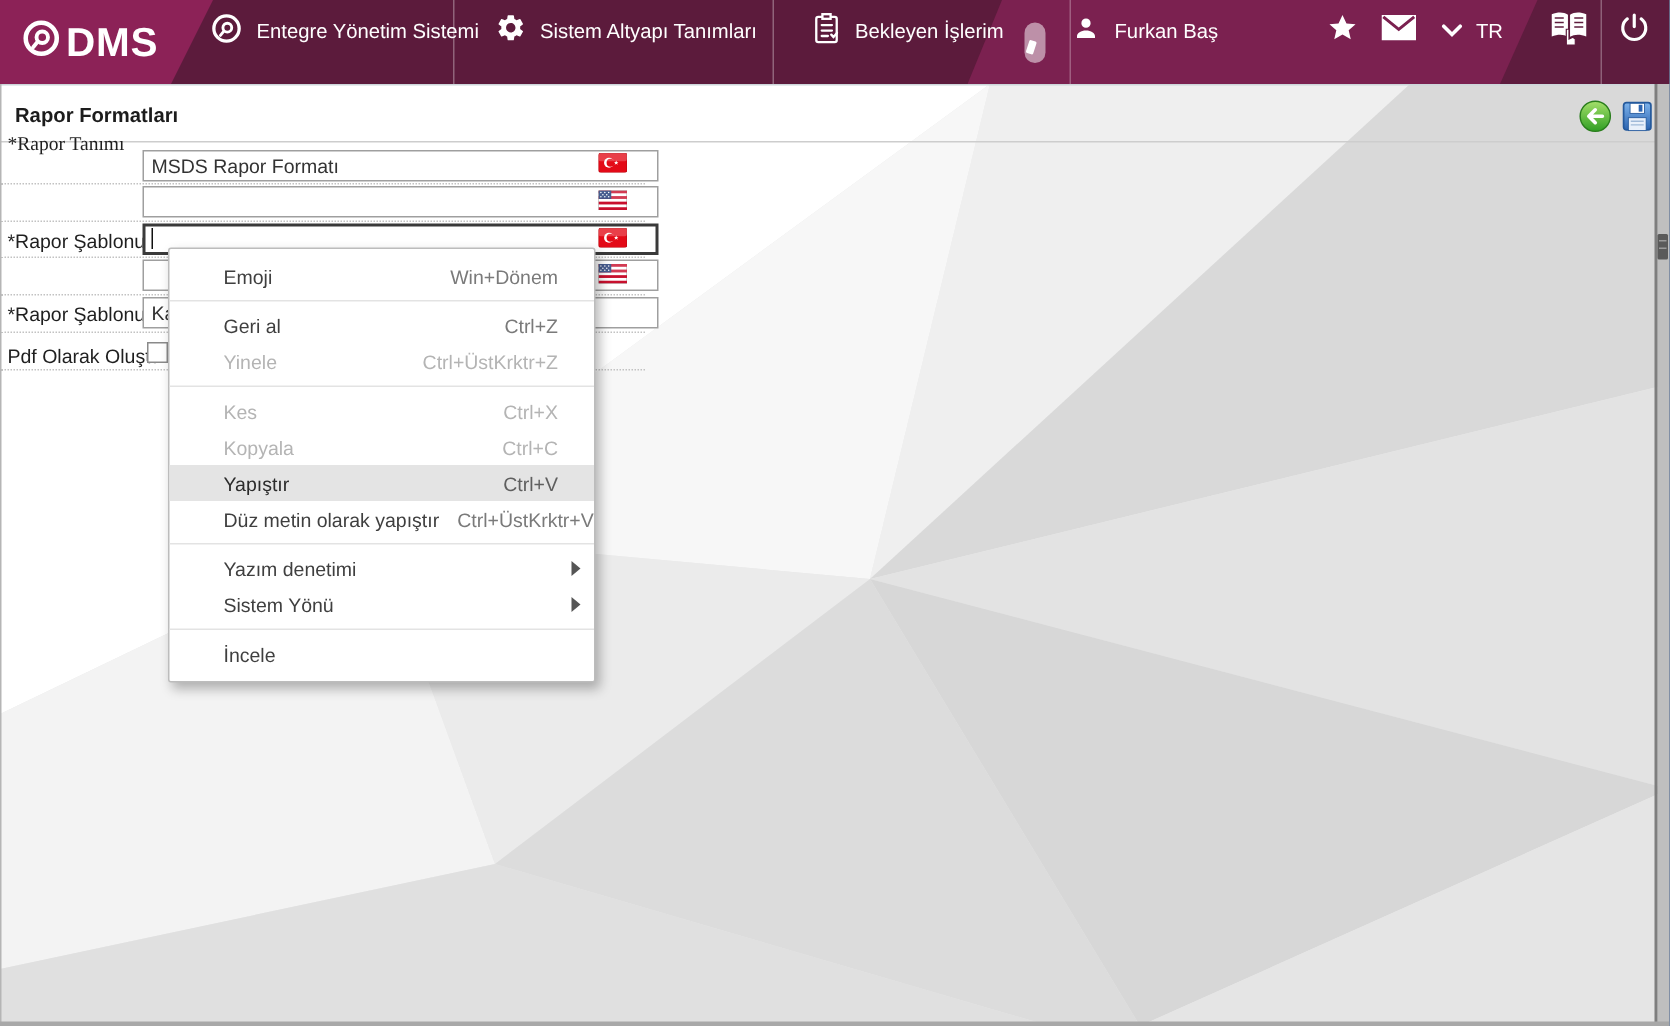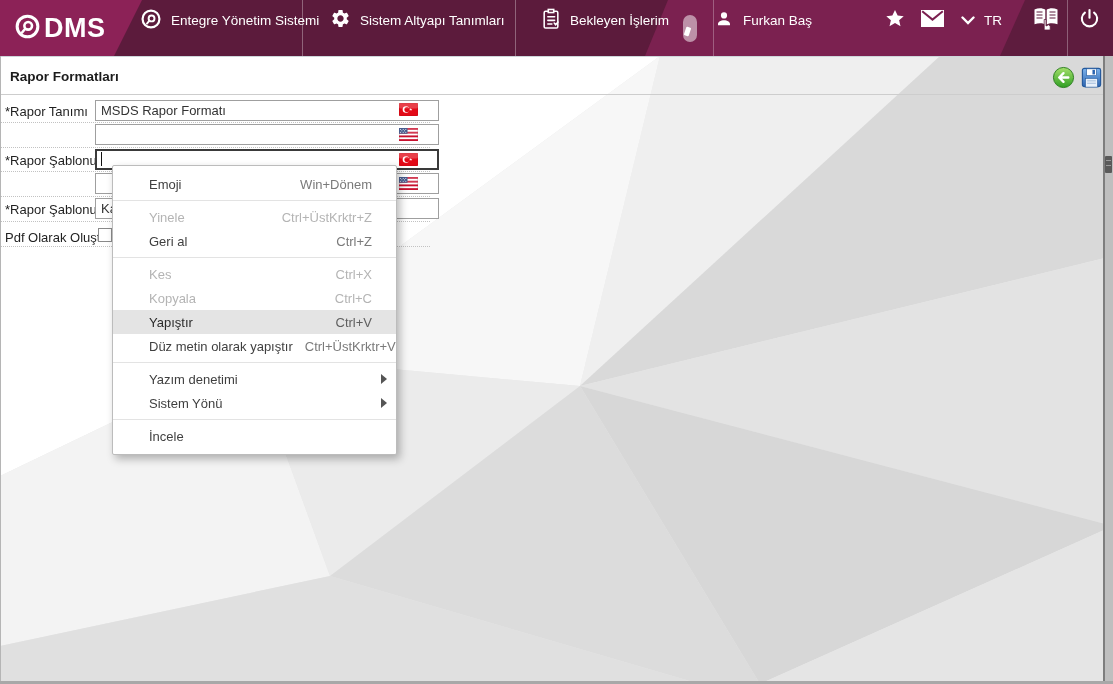--- a/index.html
+++ b/index.html
@@ -230,21 +230,21 @@
         </linearGradient>
       </defs>
       <rect x="2.5" y="2.5" width="19" height="19" rx="2" fill="url(#blueG)" stroke="#24599c" stroke-width="1.2"></rect>
       <rect x="7" y="3" width="10" height="7" fill="#fff" stroke="#24599c" stroke-width="0.6"></rect>
       <rect x="13" y="4" width="2.6" height="4.8" fill="#2c64b0"></rect>
       <rect x="5.8" y="13" width="12.4" height="9" fill="#e8f0fa" stroke="#24599c" stroke-width="0.6"></rect>
       <path d="M7.5 15.5h9 M7.5 18h9" stroke="#9fb9d8" stroke-width="1"></path>
     </svg>
   </div>
 
-  <div class="f-label" style="top:104px;">*Rapor Tanımı</div>
+  <div class="f-label" style="top:88px;font-family:Liberation Serif, serif;">*Rapor Tanımı</div>
   <input class="f-input" style="top: 100px;" value="MSDS Rapor Formatı">
   <span class="flag" style="top:102px;">
     <svg width="19" height="13" viewBox="0 0 19 13">
       <rect width="19" height="13" rx="1.5" fill="#e30a17" stroke="#b50711" stroke-width="0.6"></rect>
       <circle cx="7" cy="6.5" r="3.3" fill="#fff"></circle>
       <circle cx="8" cy="6.5" r="2.6" fill="#e30a17"></circle>
       <polygon points="11.8,5.0 12.2,6.0 13.3,6.0 12.4,6.7 12.8,7.8 11.8,7.1 10.8,7.8 11.2,6.7 10.3,6.0 11.4,6.0" fill="#fff"></polygon>
       <rect width="19" height="5.5" rx="1.5" fill="#fff" opacity="0.22"></rect>
     </svg>
   </span>
@@ -324,27 +324,27 @@
   <div class="dotline" style="top:196px;"></div>
   <div class="dotline" style="top:221px;"></div>
   <div class="dotline" style="top:246px;"></div>
 
   <div id="context-menu">
     <div class="cm-item enabled">
       <span class="cm-label">Emoji</span>
       <span class="cm-shortcut">Win+Dönem</span>
     </div>
     <div class="cm-sep"></div>
+    <div class="cm-item enabled">
+      <span class="cm-label">Geri al</span>
+      <span class="cm-shortcut">Ctrl+Z</span>
+    </div>
     <div class="cm-item disabled">
       <span class="cm-label">Yinele</span>
       <span class="cm-shortcut">Ctrl+ÜstKrktr+Z</span>
-    </div>
-    <div class="cm-item enabled">
-      <span class="cm-label">Geri al</span>
-      <span class="cm-shortcut">Ctrl+Z</span>
     </div>
     <div class="cm-sep"></div>
     <div class="cm-item disabled">
       <span class="cm-label">Kes</span>
       <span class="cm-shortcut">Ctrl+X</span>
     </div>
     <div class="cm-item disabled">
       <span class="cm-label">Kopyala</span>
       <span class="cm-shortcut">Ctrl+C</span>
     </div>

